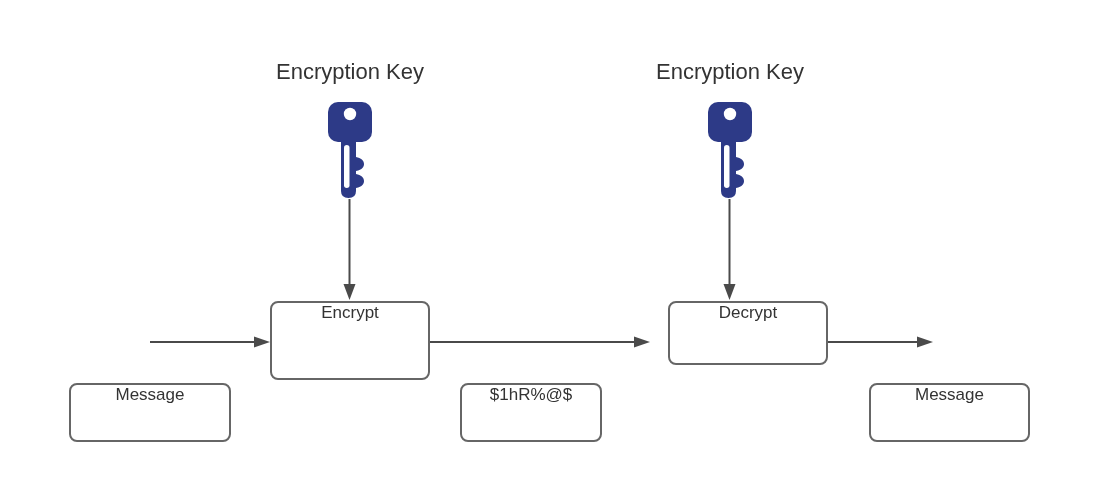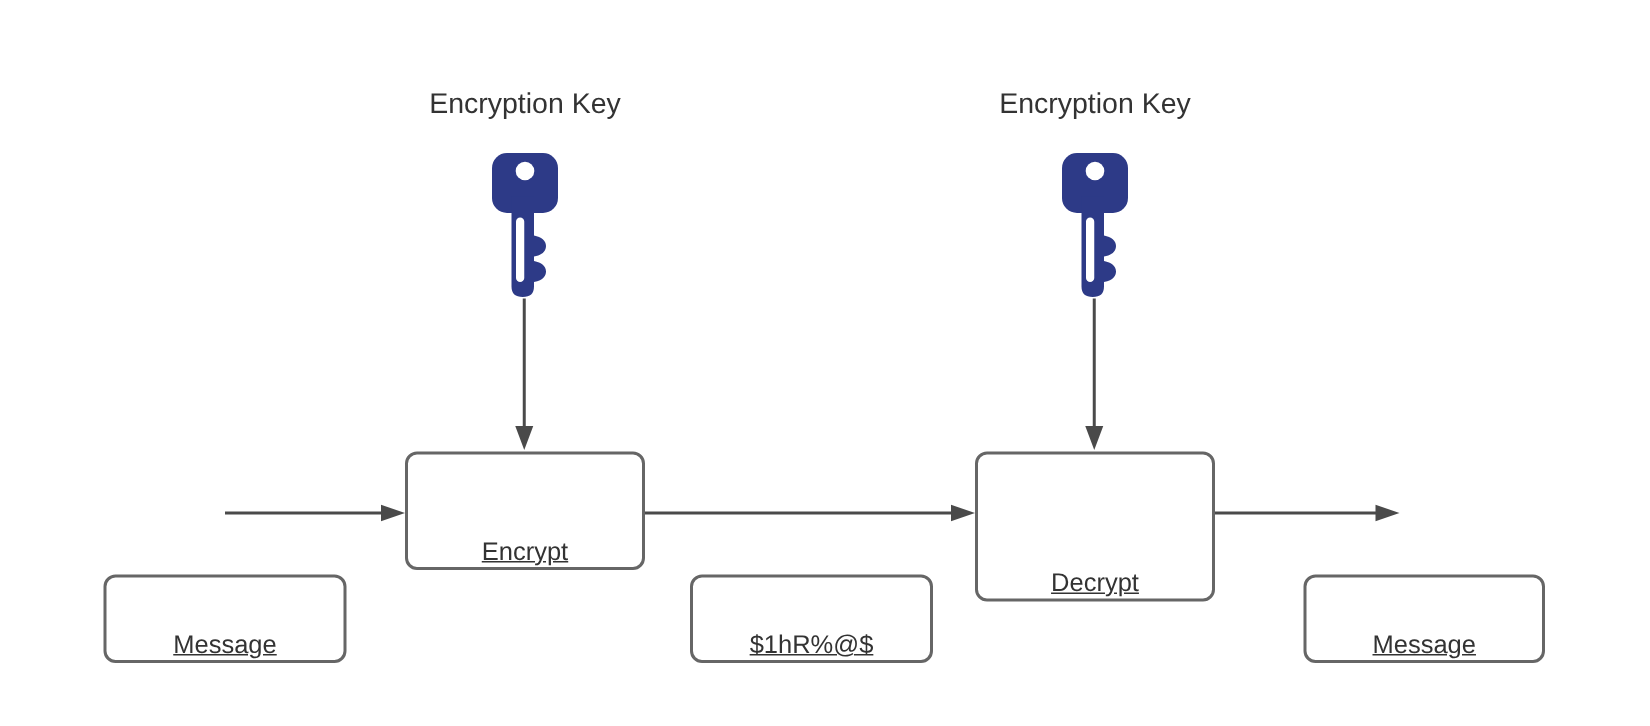--- a/index.html
+++ b/index.html
@@ -18,21 +18,21 @@
     position: relative;
     width: 1100px;
     height: 484px;
     background: var(--background);
     overflow: hidden;
   }
   .key-label {
     position: absolute;
     width: 200px;
     text-align: center;
-    font-size: 19px;
+    font-size: 22px;
     color: var(--text);
     white-space: nowrap;
   }
   #lbl-enc { left: 250px; top: 59px; }
   #lbl-dec { left: 630px; top: 59px; }
 
   .key { position: absolute; width: 46px; height: 100px; }
   #key-enc { left: 327px; top: 101px; }
   #key-dec { left: 707px; top: 101px; }
   .key-fill { fill: var(--key-fill); }
@@ -48,31 +48,30 @@
   #arr-mid { left: 430px; top: 336px; width: 220px; height: 12px; }
   #arr-out { left: 810px; top: 336px; width: 123px; height: 12px; }
 
   .box {
     position: absolute;
     box-sizing: border-box;
     background: #ffffff;
     border: 2px solid var(--box-border);
     border-radius: 8px;
     display: flex;
-    align-items: flex-end;
+    align-items: flex-start;
     justify-content: center;
     font-size: 17px;
     color: var(--text);
     white-space: nowrap;
-    text-decoration: underline;
   }
   #box-encrypt { left: 270px; top: 301px; width: 160px; height: 79px; }
-  #box-decrypt { left: 650px; top: 301px; width: 160px; height: 100px; }
+  #box-decrypt { left: 668px; top: 301px; width: 160px; height: 64px; }
   #box-msg-in  { left: 69px;  top: 383px; width: 162px; height: 59px; }
-  #box-cipher  { left: 460px; top: 383px; width: 162px; height: 59px; }
+  #box-cipher  { left: 460px; top: 383px; width: 142px; height: 59px; }
   #box-msg-out { left: 869px; top: 383px; width: 161px; height: 59px; }
 </style>
 </head>
 <body>
 
 <div class="canvas">
 
   <div class="key-label" id="lbl-enc">Encryption Key</div>
   <div class="key-label" id="lbl-dec">Encryption Key</div>
 

